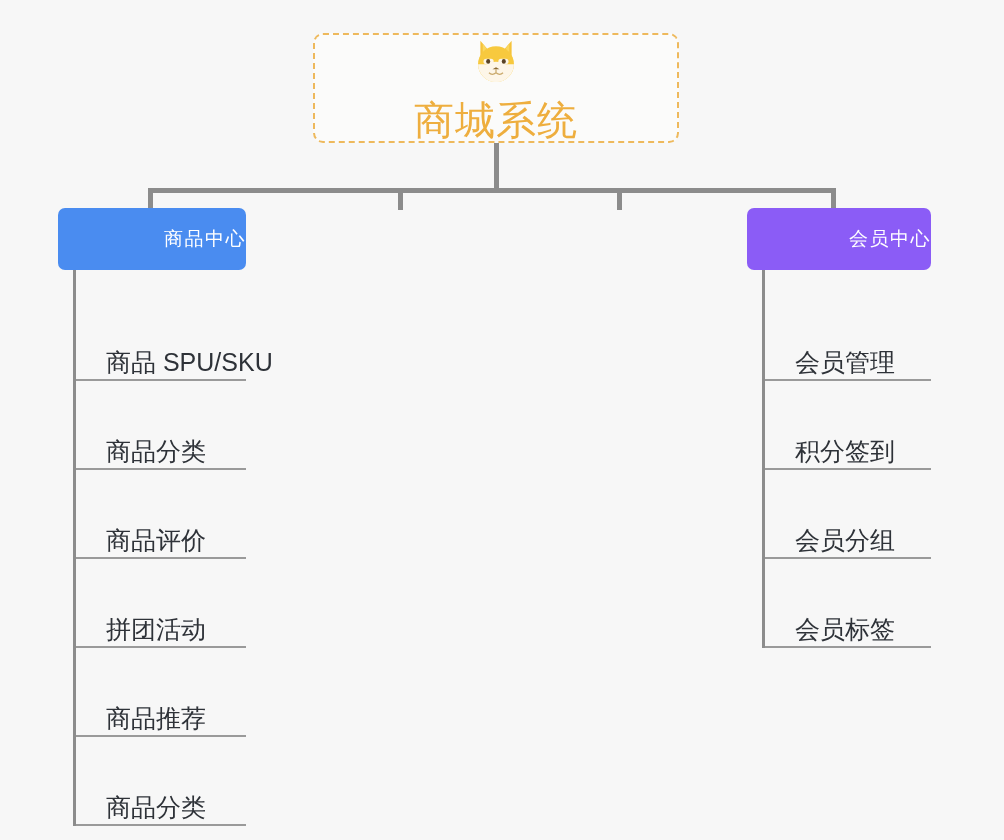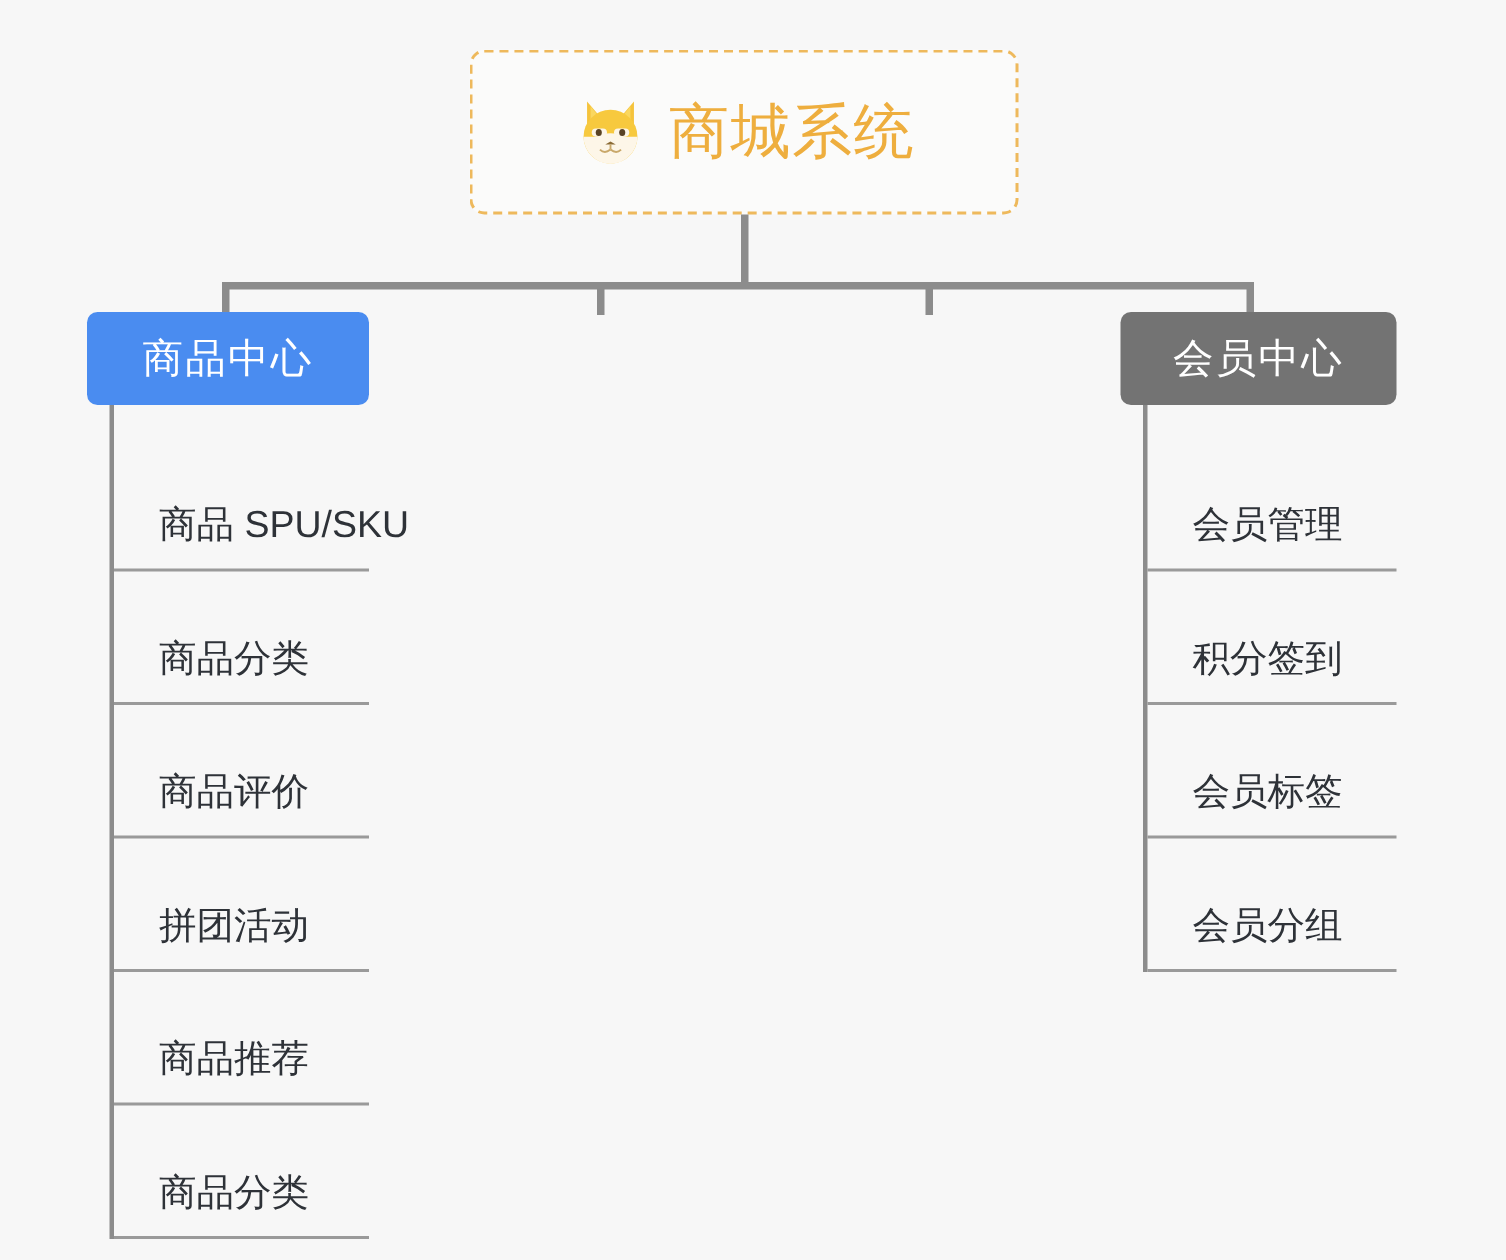--- a/index.html
+++ b/index.html
@@ -26,20 +26,21 @@
     top: 33px;
     width: 366px;
     height: 110px;
     background: #fbfbfa;
     border: 2px dashed #eeb95c;
     border-radius: 10px;
     display: flex;
     align-items: center;
     justify-content: center;
     gap: 14px;
+    flex-direction: column;
   }
 
   #root-icon {
     width: 50px;
     height: 50px;
     flex: 0 0 auto;
     display: block;
   }
 
   #root-title {
@@ -71,47 +72,47 @@
   #column-0 { left: 58px;  width: 188px; }
   #column-1 { left: 307px; width: 188px; }
   #column-2 { left: 527px; width: 186px; }
   #column-3 { left: 747px; width: 184px; }
 
   .cat-header {
     height: 62px;
     border-radius: 7px;
     display: flex;
     align-items: center;
-    justify-content: center;
+    justify-content: flex-end;
     color: #ffffff;
-    font-size: 27px;
+    font-size: 19px;
     letter-spacing: 1.5px;
     white-space: nowrap;
   }
   .cat-blue   { background: #4a8cf0; }
   .cat-red    { background: #e4605c; }
   .cat-orange { background: #eba93f; }
-  .cat-green  { background: #737373; font-family: Liberation Mono, monospace; }
+  .cat-green  { background: #8b5cf6; font-family: Liberation Mono, monospace; }
 
   
   .items {
     position: relative;
     margin-left: 15px;
     border-left: 3px solid #8c8c8c;
     padding-top: 22px;
   }
 
   .item {
     position: relative;
     height: 89px;
     border-bottom: 2px solid #9a9a9a;
     display: flex;
     align-items: flex-end;
     padding-left: 30px;
-    padding-bottom: 16px;
+    padding-bottom: 4px;
   }
 
   .item-label {
     font-size: 25px;
     line-height: 1.05;
     color: #2e3238;
     white-space: nowrap;
   }
 </style>
 </head>
@@ -180,21 +181,21 @@
       <span>会员中心</span>
     </div>
     <div class="items">
       <div class="item">
           <span class="item-label">会员管理</span>
         </div>
       <div class="item">
           <span class="item-label">积分签到</span>
         </div>
       <div class="item">
+          <span class="item-label">会员分组</span>
+        </div>
+      <div class="item">
           <span class="item-label">会员标签</span>
         </div>
-      <div class="item">
-          <span class="item-label">会员分组</span>
-        </div>
     </div>
   </div>
 
 </div>
 
 </body></html>

